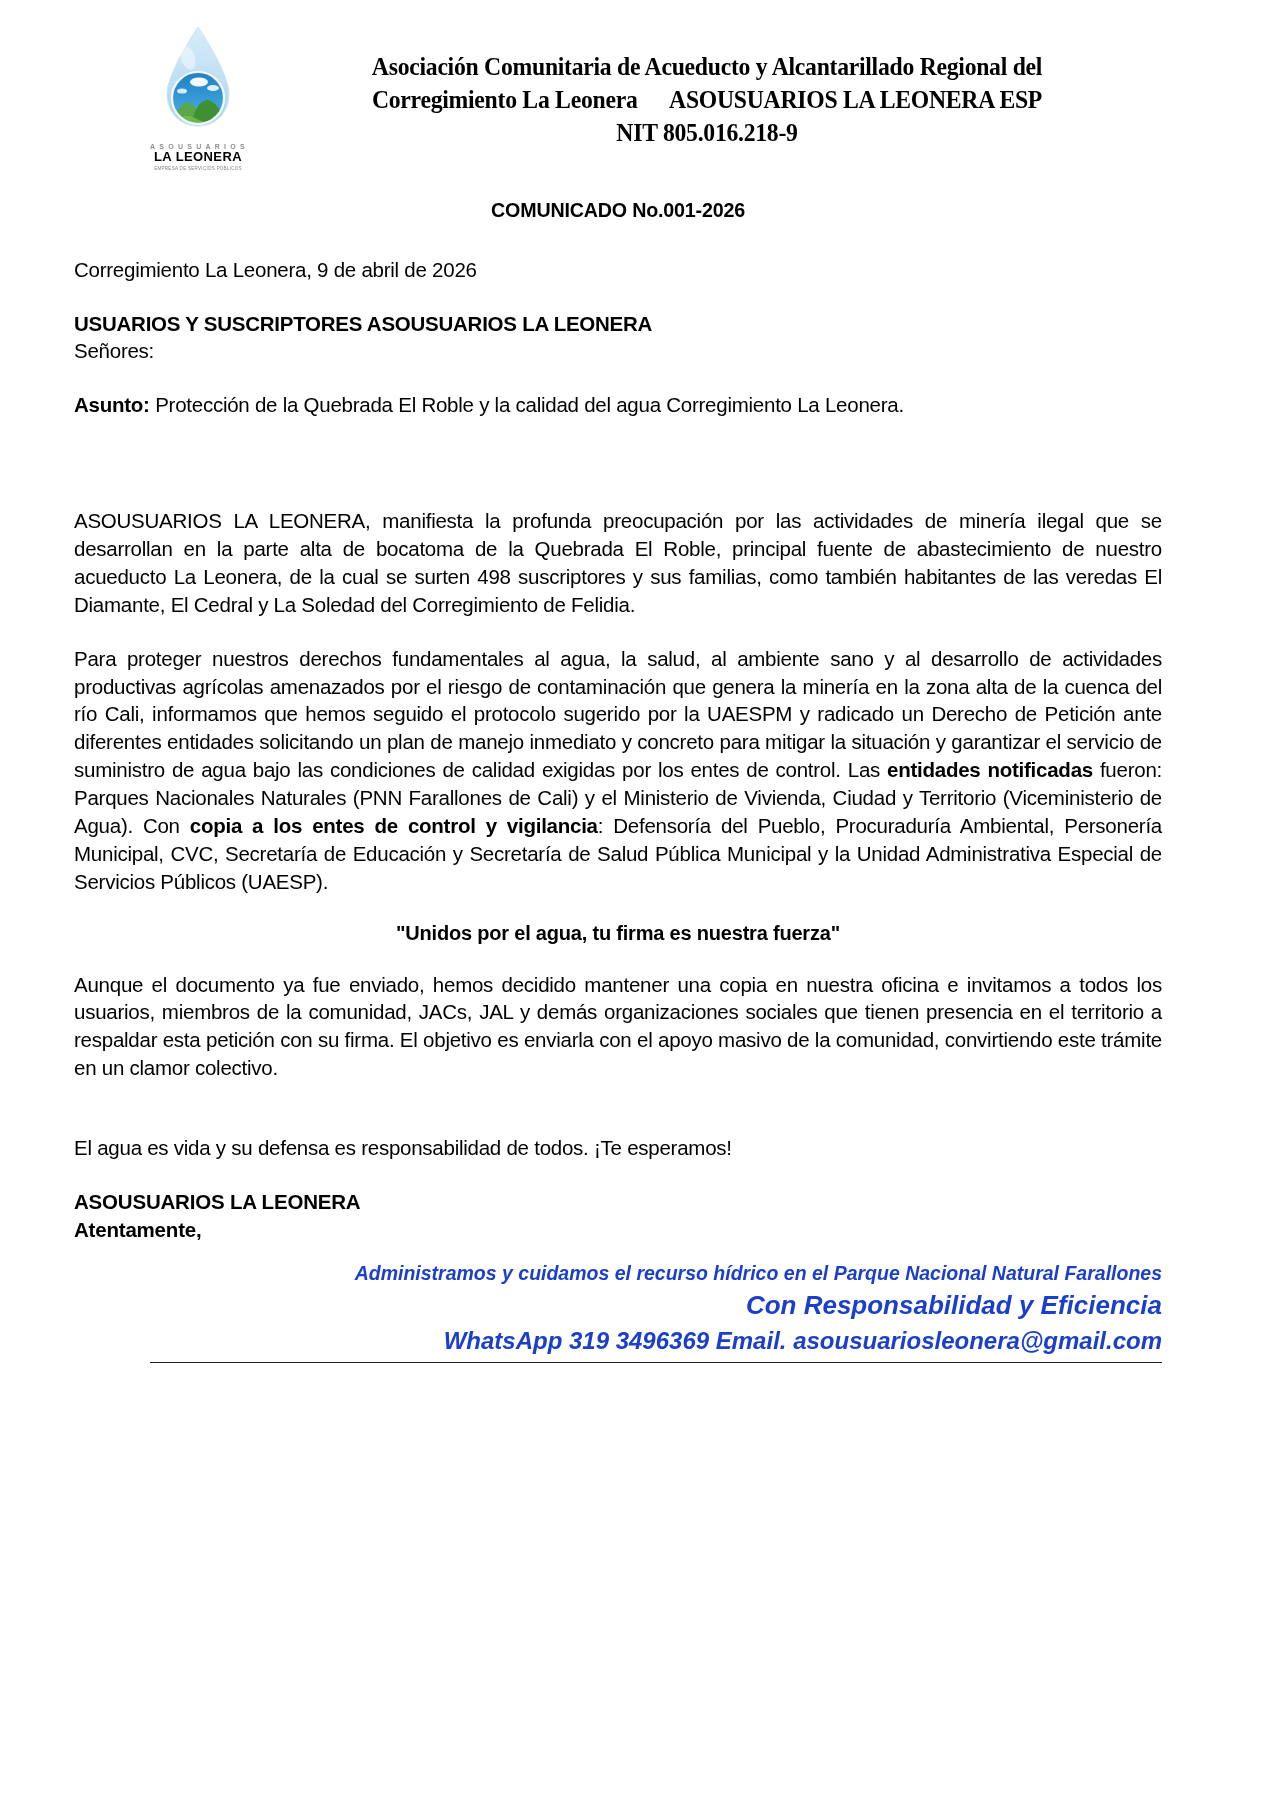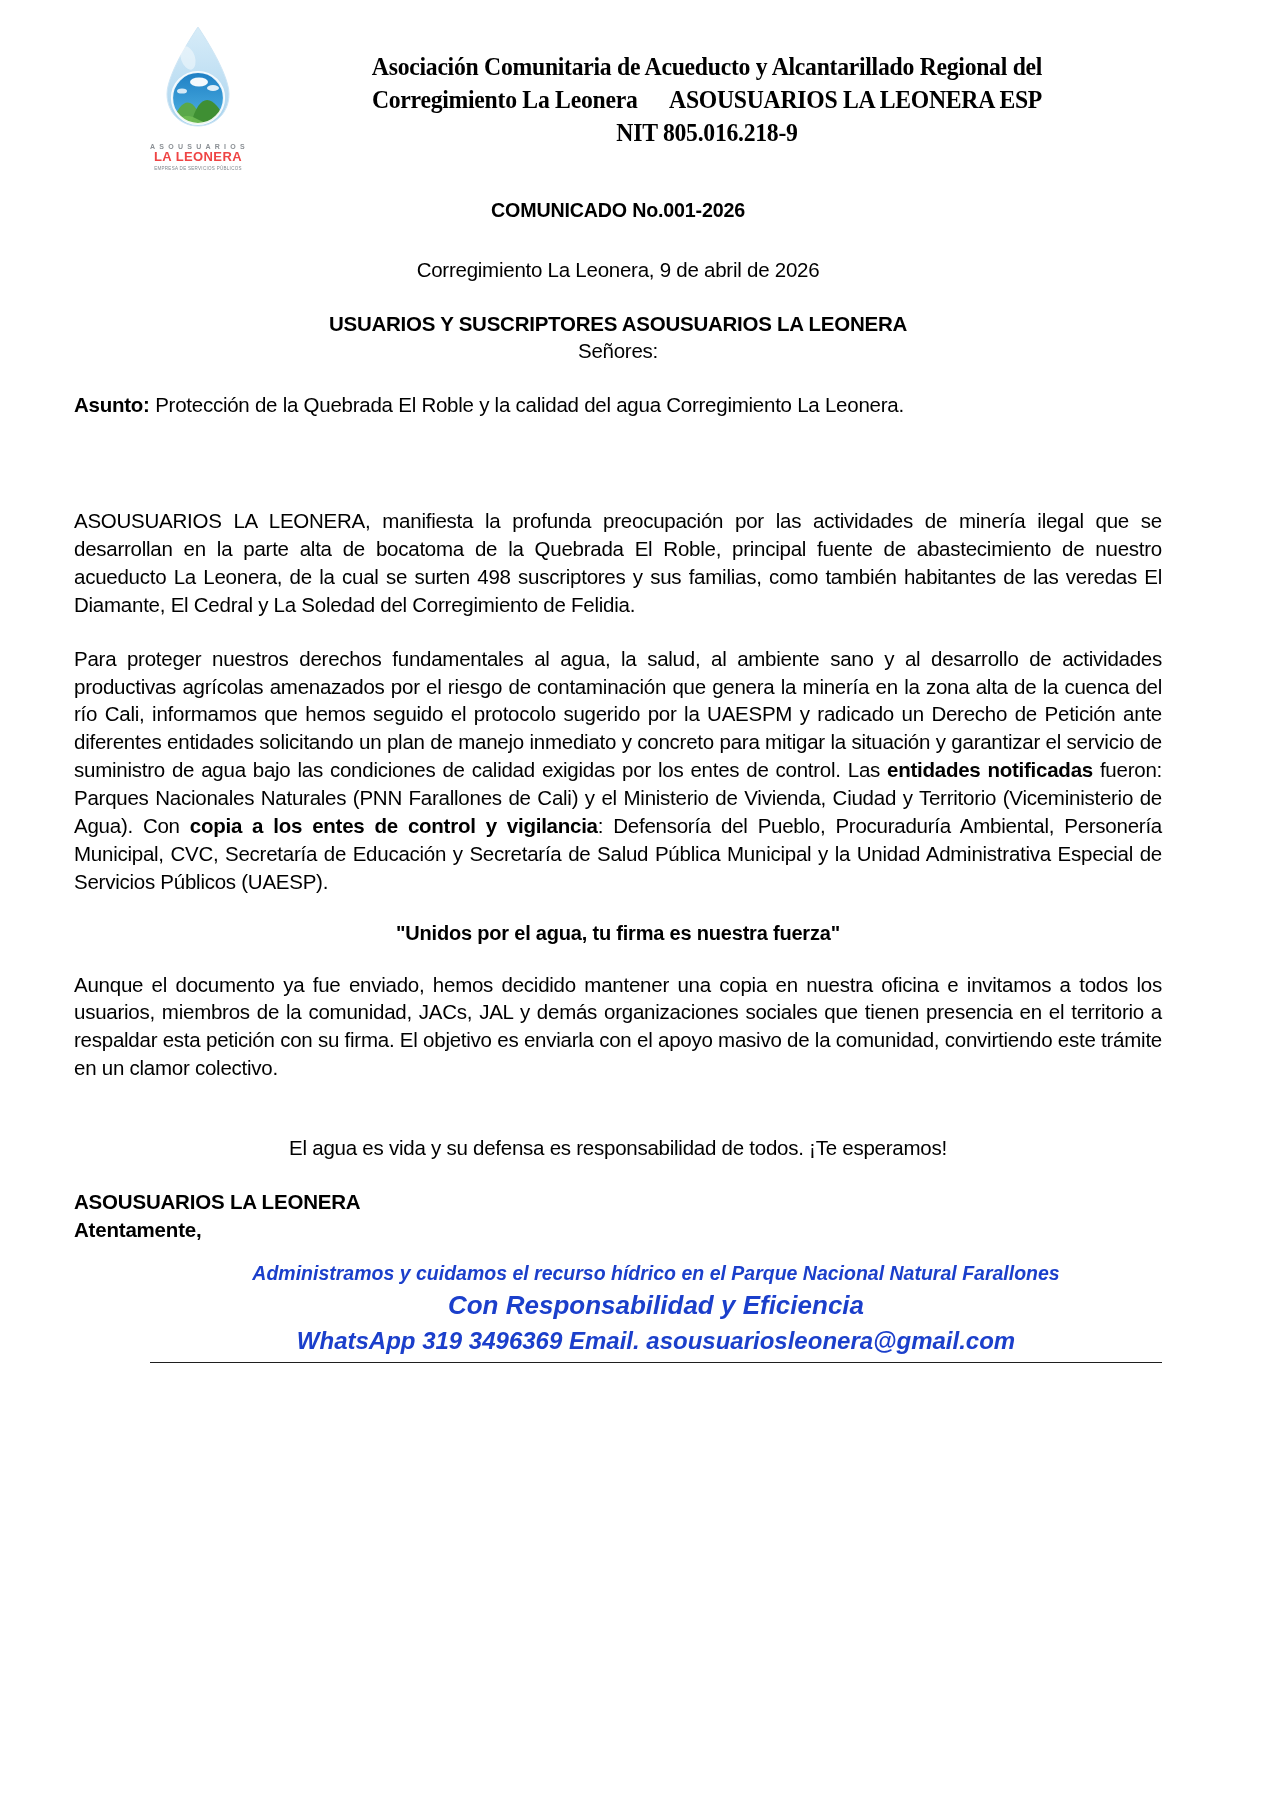--- a/index.html
+++ b/index.html
@@ -45,21 +45,21 @@
     letter-spacing: 1.2px;
     color: #8a8f94;
     font-weight: bold;
     margin-top: 1px;
   }
   .logo-caption2 {
     font-family: "Liberation Sans", sans-serif;
     font-size: 13px;
     font-weight: bold;
     letter-spacing: 0.4px;
-    color: #ef4444;
+    color: #000000;
     line-height: 1;
   }
   .logo-caption3 {
     font-family: "Liberation Sans", sans-serif;
     font-size: 4.5px;
     color: #7e858b;
     letter-spacing: 0.3px;
     margin-top: 3px;
     text-align: center;
     line-height: 1.25;
@@ -91,21 +91,21 @@
     margin: 26px 0 0 0;
     transform: scaleX(0.96);
   }
   p.body {
     font-size: 20.5px;
     line-height: 1.36;
     margin: 0;
     text-align: justify;
     letter-spacing: -0.25px;
   }
-  p.left { text-align: center; }
+  p.left { text-align: left; }
   .gap-sm { height: 26px; }
   .gap-md { height: 34px; }
   .gap-xl { height: 62px; }
   .bold { font-weight: bold; }
   .slogan {
     text-align: center;
     font-size: 20px;
     font-weight: bold;
     letter-spacing: -0.2px;
     margin: 0;
@@ -123,21 +123,21 @@
     margin-top: 16px;
     padding: 0 118px 0 150px;
   }
   .footer-rule {
     border: 0;
     border-top: 1.6px solid #1f1f1f;
     margin: 0;
     width: 100%;
   }
   .footer-lines {
-    text-align: center;
+    text-align: right;
     color: #1b3fcb;
     font-family: "Liberation Sans", sans-serif;
     font-style: italic;
     font-weight: bold;
     line-height: 1.42;
     padding-bottom: 4px;
   }
   .footer-l1 { font-size: 19.5px; }
   .footer-l2 { font-size: 26px; }
   .footer-l3 { font-size: 24px; }

